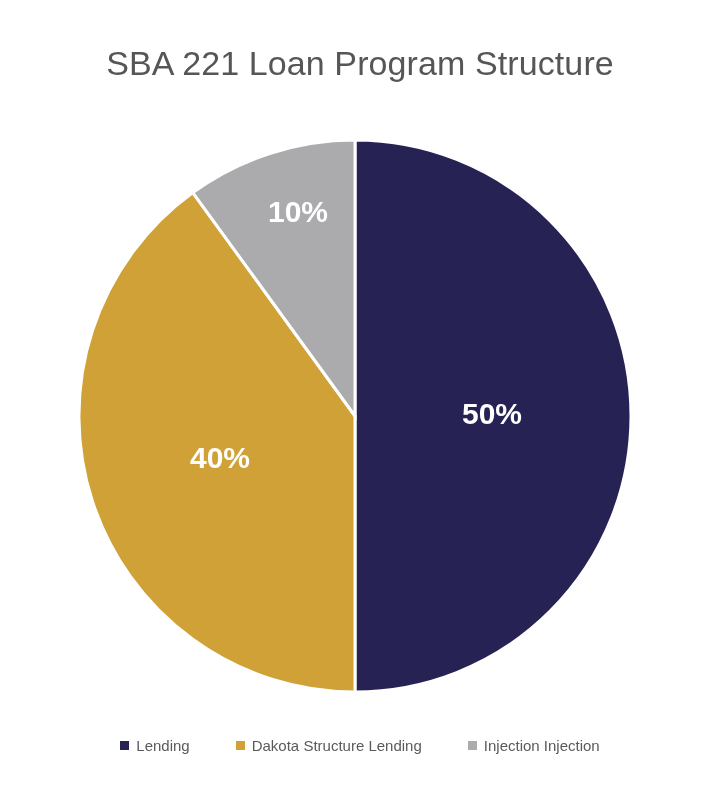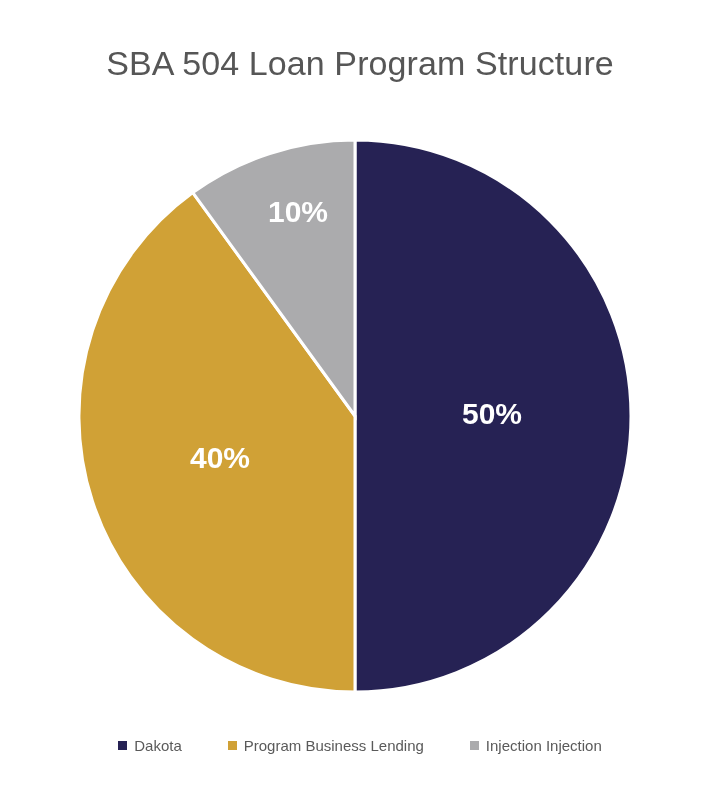--- a/index.html
+++ b/index.html
@@ -80,21 +80,21 @@
     font-weight: 400;
     white-space: nowrap;
     line-height: 1;
   }
 </style>
 </head>
 <body>
 
 <div id="chart-figure">
 
-  <div id="chart-title">SBA 504 Loan Program Structure</div>
+  <div id="chart-title">SBA 221 Loan Program Structure</div>
 
   <div id="pie-area">
     <svg id="pie-svg" viewBox="0 0 556 556">
 
       <path d="M 278 278 L 278 2 A 276 276 0 0 1 278 554 Z" fill="#262254" stroke="#ffffff" stroke-width="3"></path>
 
       <path d="M 278 278 L 278 554 A 276 276 0 0 1 115.80 54.65 Z" fill="#D0A136" stroke="#ffffff" stroke-width="3"></path>
 
       <path d="M 278 278 L 115.80 54.65 A 276 276 0 0 1 278 2 Z" fill="#ABABAD" stroke="#ffffff" stroke-width="3"></path>
 
@@ -103,26 +103,26 @@
       <text class="slice-value-label" x="143" y="322">40%</text>
 
       <text class="slice-value-label" x="221" y="76">10%</text>
     </svg>
   </div>
 
   <div id="chart-legend">
 
     <div class="legend-entry">
       <span class="legend-swatch" style="background:#262254"></span>
-      <span class="legend-text">Dakota</span>
+      <span class="legend-text">Lending</span>
     </div>
 
     <div class="legend-entry">
       <span class="legend-swatch" style="background:#D0A136"></span>
-      <span class="legend-text">Program Business Lending</span>
+      <span class="legend-text">Dakota Structure Lending</span>
     </div>
 
     <div class="legend-entry">
       <span class="legend-swatch" style="background:#ABABAD"></span>
       <span class="legend-text">Injection Injection</span>
     </div>
 
   </div>
 
 </div>

